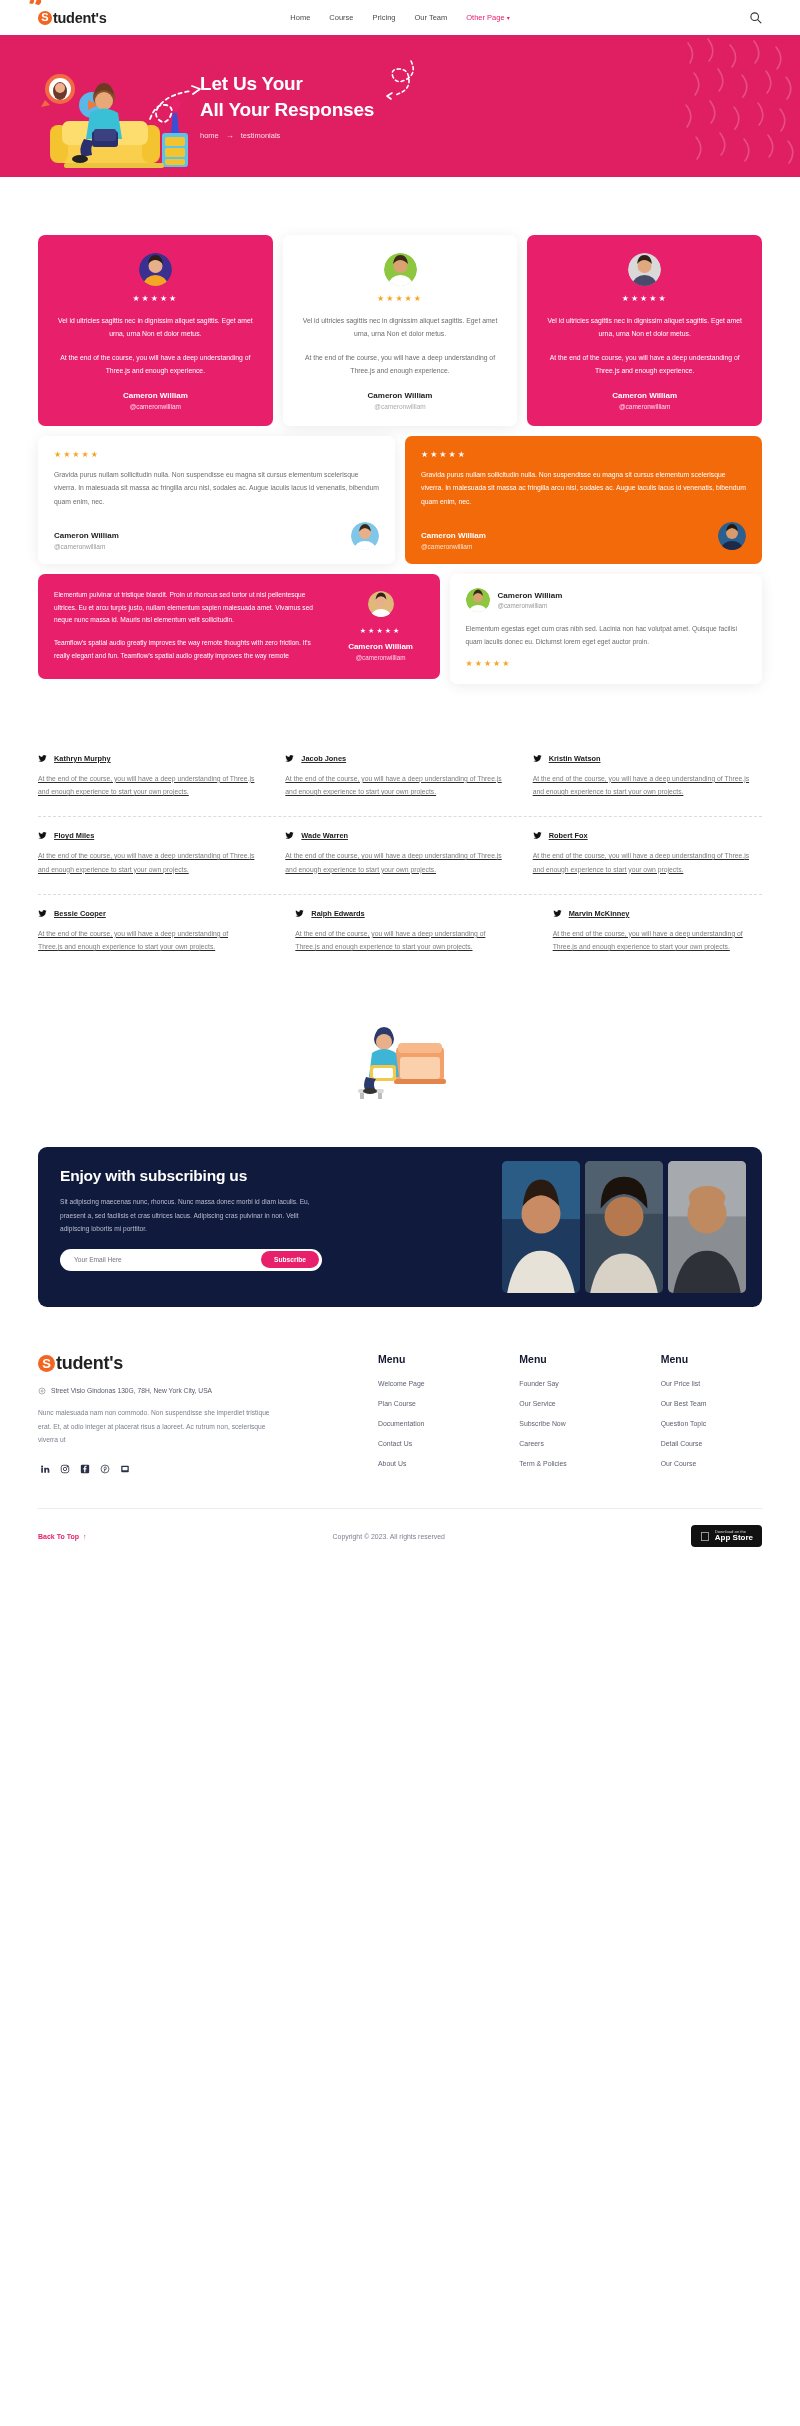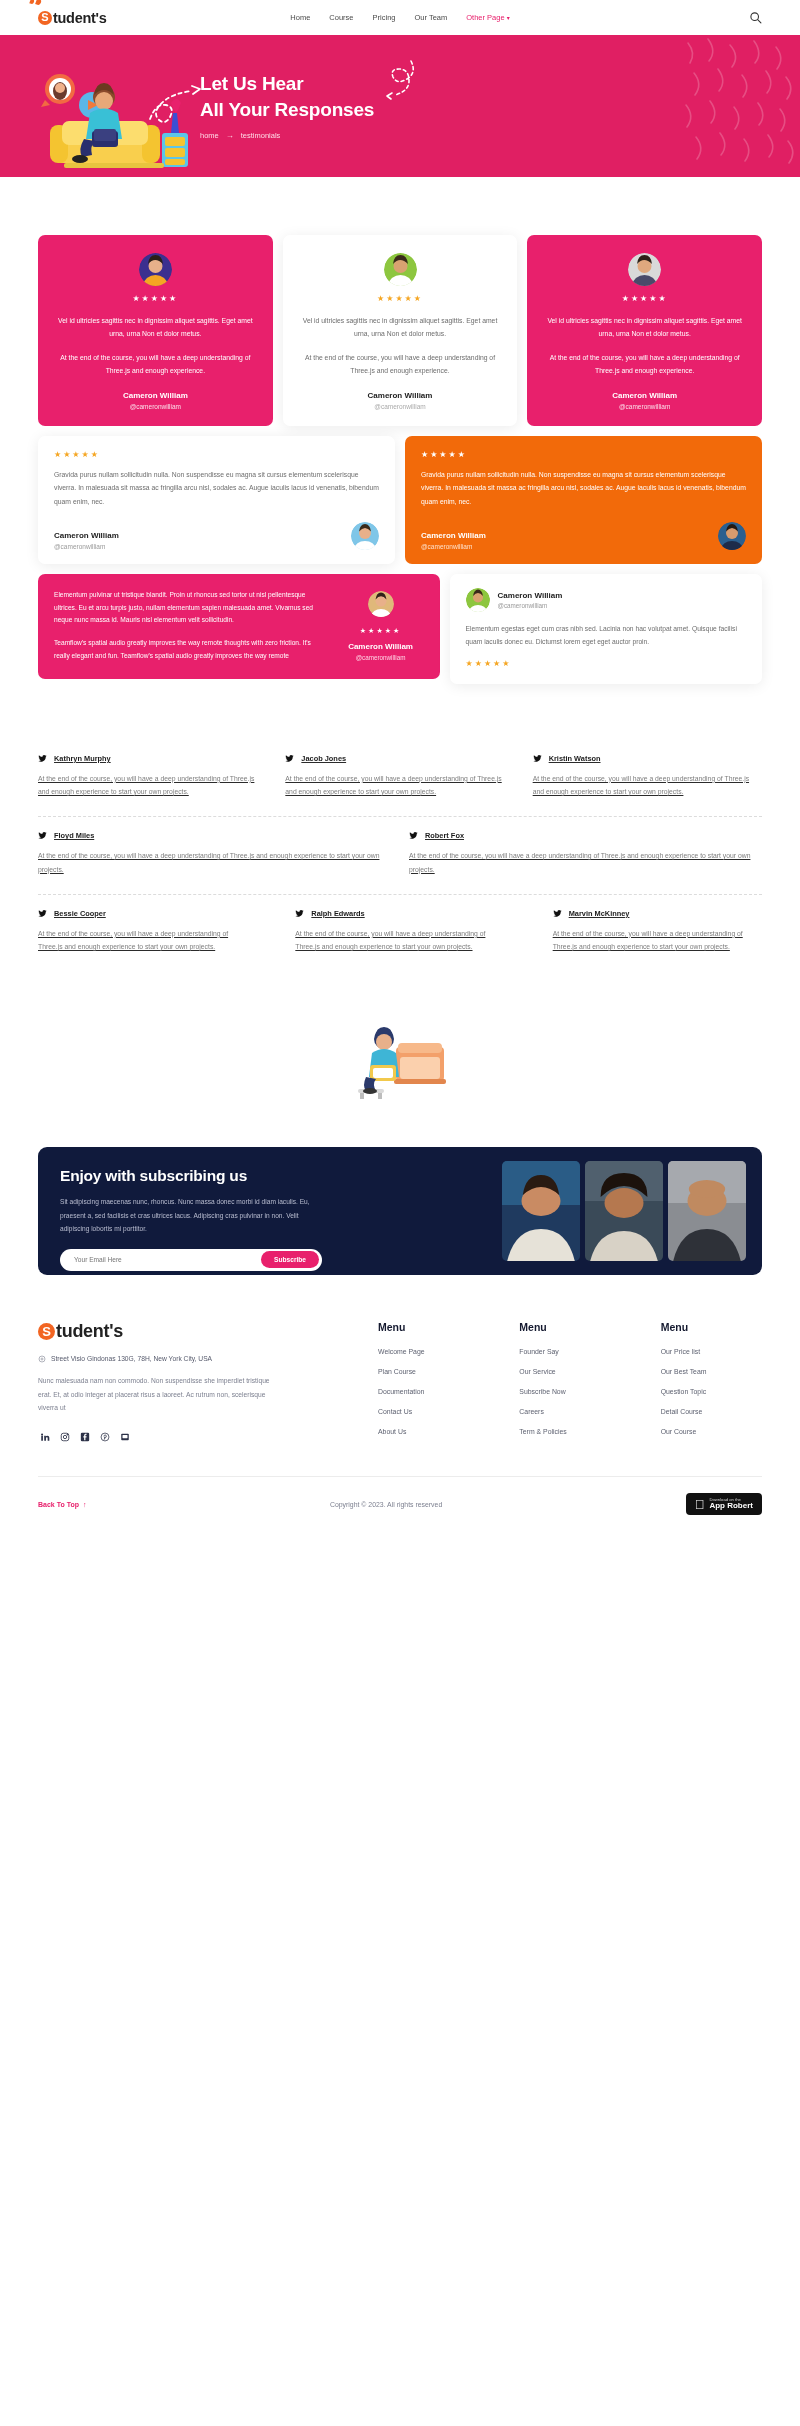--- a/index.html
+++ b/index.html
@@ -170,21 +170,21 @@
   .tw-head { display: flex; align-items: center; gap: 7px; margin-bottom: 9px; }
   .tw-head .name { font-size: 7.4px; font-weight: 700; color: #1c1c1c; }
   .tw-item p { font-size: 6.8px; color: #7d7d7d; line-height: 1.95; }
 
   
   .mascot { text-align: center; padding: 46px 0 40px; }
 
   
   .subscribe {
     background: #101a3c; border-radius: 9px; margin-top: 4px;
-    display: flex; overflow: hidden; position: relative; height: 128px;
+    display: flex; overflow: hidden; position: relative; height: 160px;
   }
   .sub-left { flex: 1; padding: 20px 22px; }
   .sub-left h3 { font-size: 15.5px; color: #fff; font-weight: 700; letter-spacing: -0.2px; }
   .sub-left p {
     font-size: 6.6px; color: #b9bdd0; line-height: 2.0; margin-top: 10px; max-width: 250px;
   }
   .sub-form {
     margin-top: 14px; background: #fff; border-radius: 40px; height: 22px;
     display: flex; align-items: center; padding: 0 3px 0 14px; width: 262px;
   }
@@ -329,21 +329,21 @@
       <rect x="131" y="78" width="20" height="9" rx="2" fill="#f4c430"></rect>
       <rect x="131" y="89" width="20" height="9" rx="2" fill="#f4c430"></rect>
       <rect x="131" y="100" width="20" height="6" rx="2" fill="#f4c430"></rect>
       <path d="M139 54 l4 0 l2 20 l-8 0z" fill="#3b4fd4"></path>
       <path d="M137 44 q6 -8 10 0 q-2 6 -5 10 q-3 -4 -5 -10z" fill="#e8206c"></path>
       <rect x="30" y="104" width="100" height="5" rx="2" fill="#e8c43f"></rect>
     </svg>
 
     <div class="hero-inner">
       <h1>
-        <span>Let Us Hear</span><br>
+        <span>Let Us Your</span><br>
         <span>All Your Responses</span>
       </h1>
       <div class="breadcrumb">
         <span>home</span>
         <span class="arrow">→</span>
         <span>testimonials</span>
       </div>
     </div>
   </div>
 
@@ -521,20 +521,29 @@
         </div>
       </div>
 
       <div class="tw-row">
         <div class="tw-item">
           <div class="tw-head">
             <svg width="9" height="9" viewBox="0 0 24 24" fill="#111">
                 <path d="M23 4.9a9 9 0 0 1-2.6.7 4.5 4.5 0 0 0 2-2.5 9 9 0 0 1-2.9 1.1 4.5 4.5 0 0 0-7.7 4.1A12.8 12.8 0 0 1 2.5 3.6a4.5 4.5 0 0 0 1.4 6 4.5 4.5 0 0 1-2-.6 4.5 4.5 0 0 0 3.6 4.4 4.5 4.5 0 0 1-2 .1 4.5 4.5 0 0 0 4.2 3.1A9 9 0 0 1 1 18.5a12.7 12.7 0 0 0 6.9 2c8.3 0 12.8-6.9 12.8-12.8V7a9 9 0 0 0 2.3-2.1z"></path>
               </svg>
             <span class="name">Floyd Miles</span>
+          </div>
+          <p>At the end of the course, you will have a deep understanding of Three.js and enough experience to start your own projects.</p>
+        </div>
+        <div class="tw-item">
+          <div class="tw-head">
+            <svg width="9" height="9" viewBox="0 0 24 24" fill="#111">
+                <path d="M23 4.9a9 9 0 0 1-2.6.7 4.5 4.5 0 0 0 2-2.5 9 9 0 0 1-2.9 1.1 4.5 4.5 0 0 0-7.7 4.1A12.8 12.8 0 0 1 2.5 3.6a4.5 4.5 0 0 0 1.4 6 4.5 4.5 0 0 1-2-.6 4.5 4.5 0 0 0 3.6 4.4 4.5 4.5 0 0 1-2 .1 4.5 4.5 0 0 0 4.2 3.1A9 9 0 0 1 1 18.5a12.7 12.7 0 0 0 6.9 2c8.3 0 12.8-6.9 12.8-12.8V7a9 9 0 0 0 2.3-2.1z"></path>
+              </svg>
+            <span class="name">Wade Warren</span>
           </div>
           <p>At the end of the course, you will have a deep understanding of Three.js and enough experience to start your own projects.</p>
         </div>
         <div class="tw-item">
           <div class="tw-head">
             <svg width="9" height="9" viewBox="0 0 24 24" fill="#111">
                 <path d="M23 4.9a9 9 0 0 1-2.6.7 4.5 4.5 0 0 0 2-2.5 9 9 0 0 1-2.9 1.1 4.5 4.5 0 0 0-7.7 4.1A12.8 12.8 0 0 1 2.5 3.6a4.5 4.5 0 0 0 1.4 6 4.5 4.5 0 0 1-2-.6 4.5 4.5 0 0 0 3.6 4.4 4.5 4.5 0 0 1-2 .1 4.5 4.5 0 0 0 4.2 3.1A9 9 0 0 1 1 18.5a12.7 12.7 0 0 0 6.9 2c8.3 0 12.8-6.9 12.8-12.8V7a9 9 0 0 0 2.3-2.1z"></path>
               </svg>
             <span class="name">Robert Fox</span>
           </div>
@@ -716,20 +725,20 @@
       <div class="bottom">
         <div class="back-top">
           <span>Back To Top</span>
           <span>↑</span>
         </div>
         <div class="copyright">Copyright © 2023. All rights reserved</div>
         <div class="appstore">
           <span class="apple"></span>
           <span>
             <span class="t1">Download on the</span>
-            <span class="t2">App Robert</span>
+            <span class="t2">App Store</span>
           </span>
         </div>
       </div>
     </div>
 
   </div>
 </div>
 
 </body></html>

